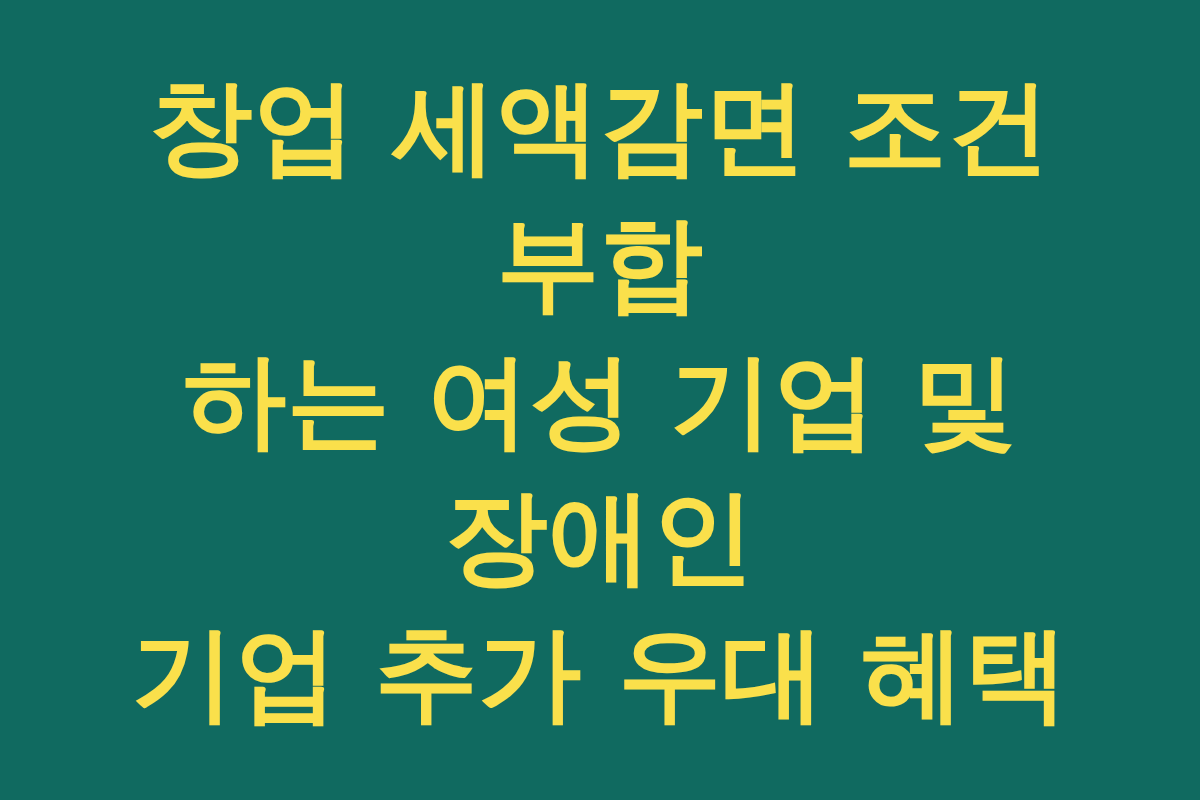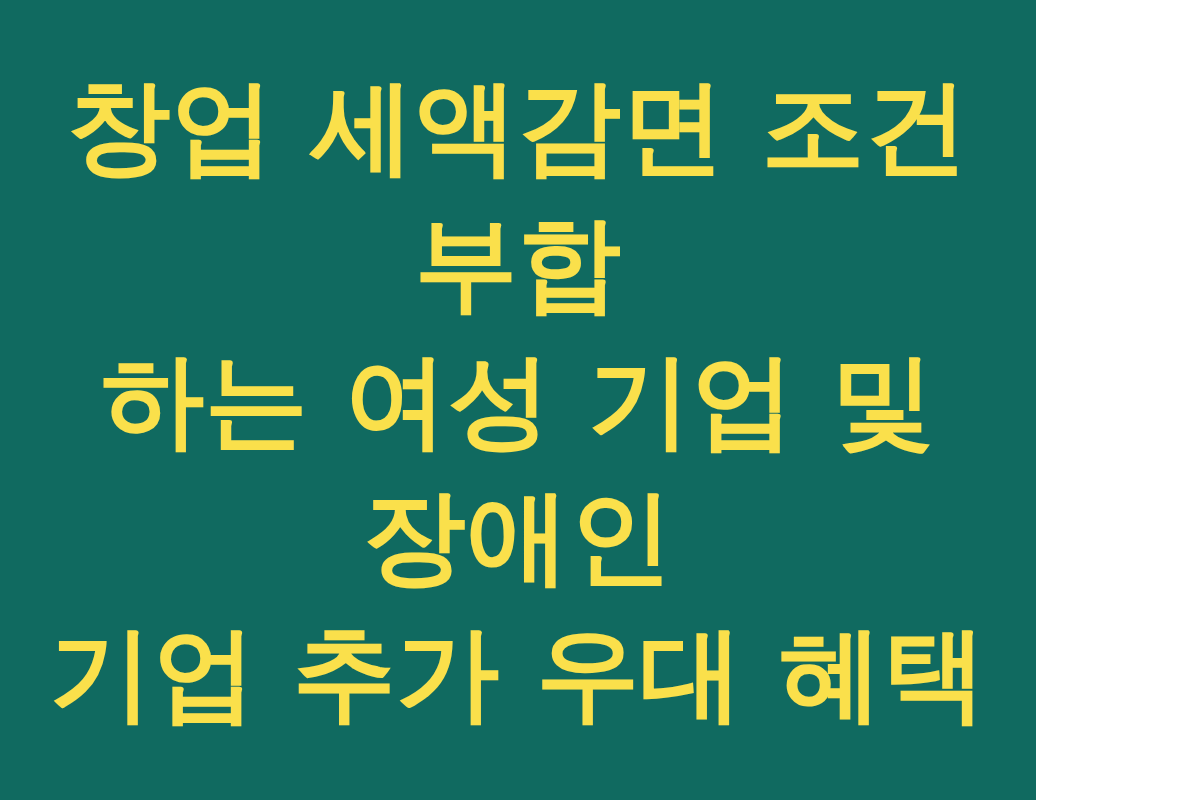--- a/index.html
+++ b/index.html
@@ -10,21 +10,21 @@
 
   body {
     width: 1200px;
     height: 800px;
     overflow: hidden;
     font-family: "DejaVu Sans", "Liberation Sans", sans-serif;
   }
 
   .banner {
     position: relative;
-    width: 1036px;
+    width: 1200px;
     height: 800px;
     box-sizing: border-box;
     display: flex;
     align-items: center;
     justify-content: center;
     background: #106a60;
   }
 
   .headline-block {
     width: 1100px;

